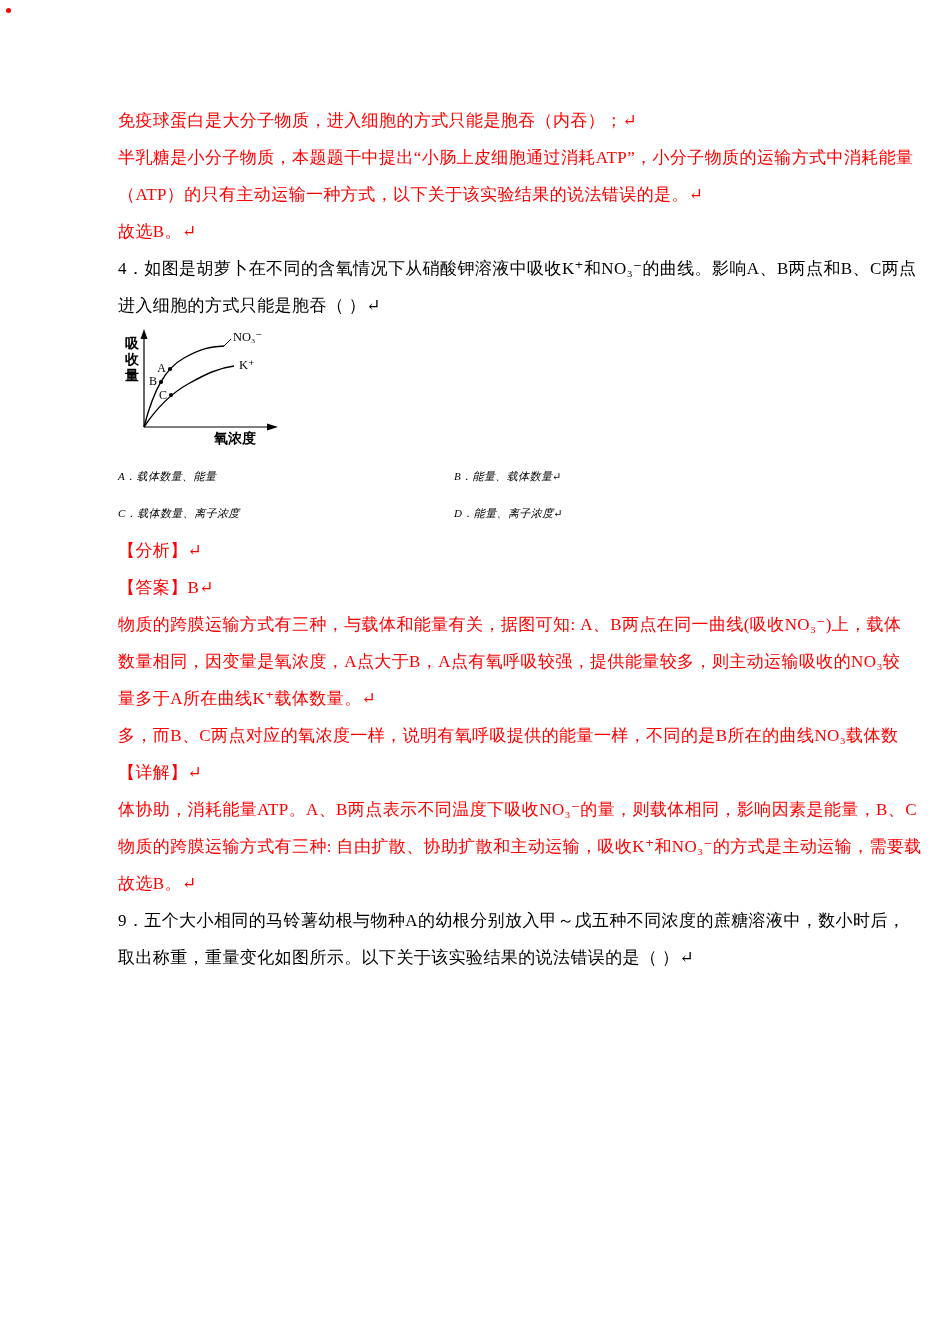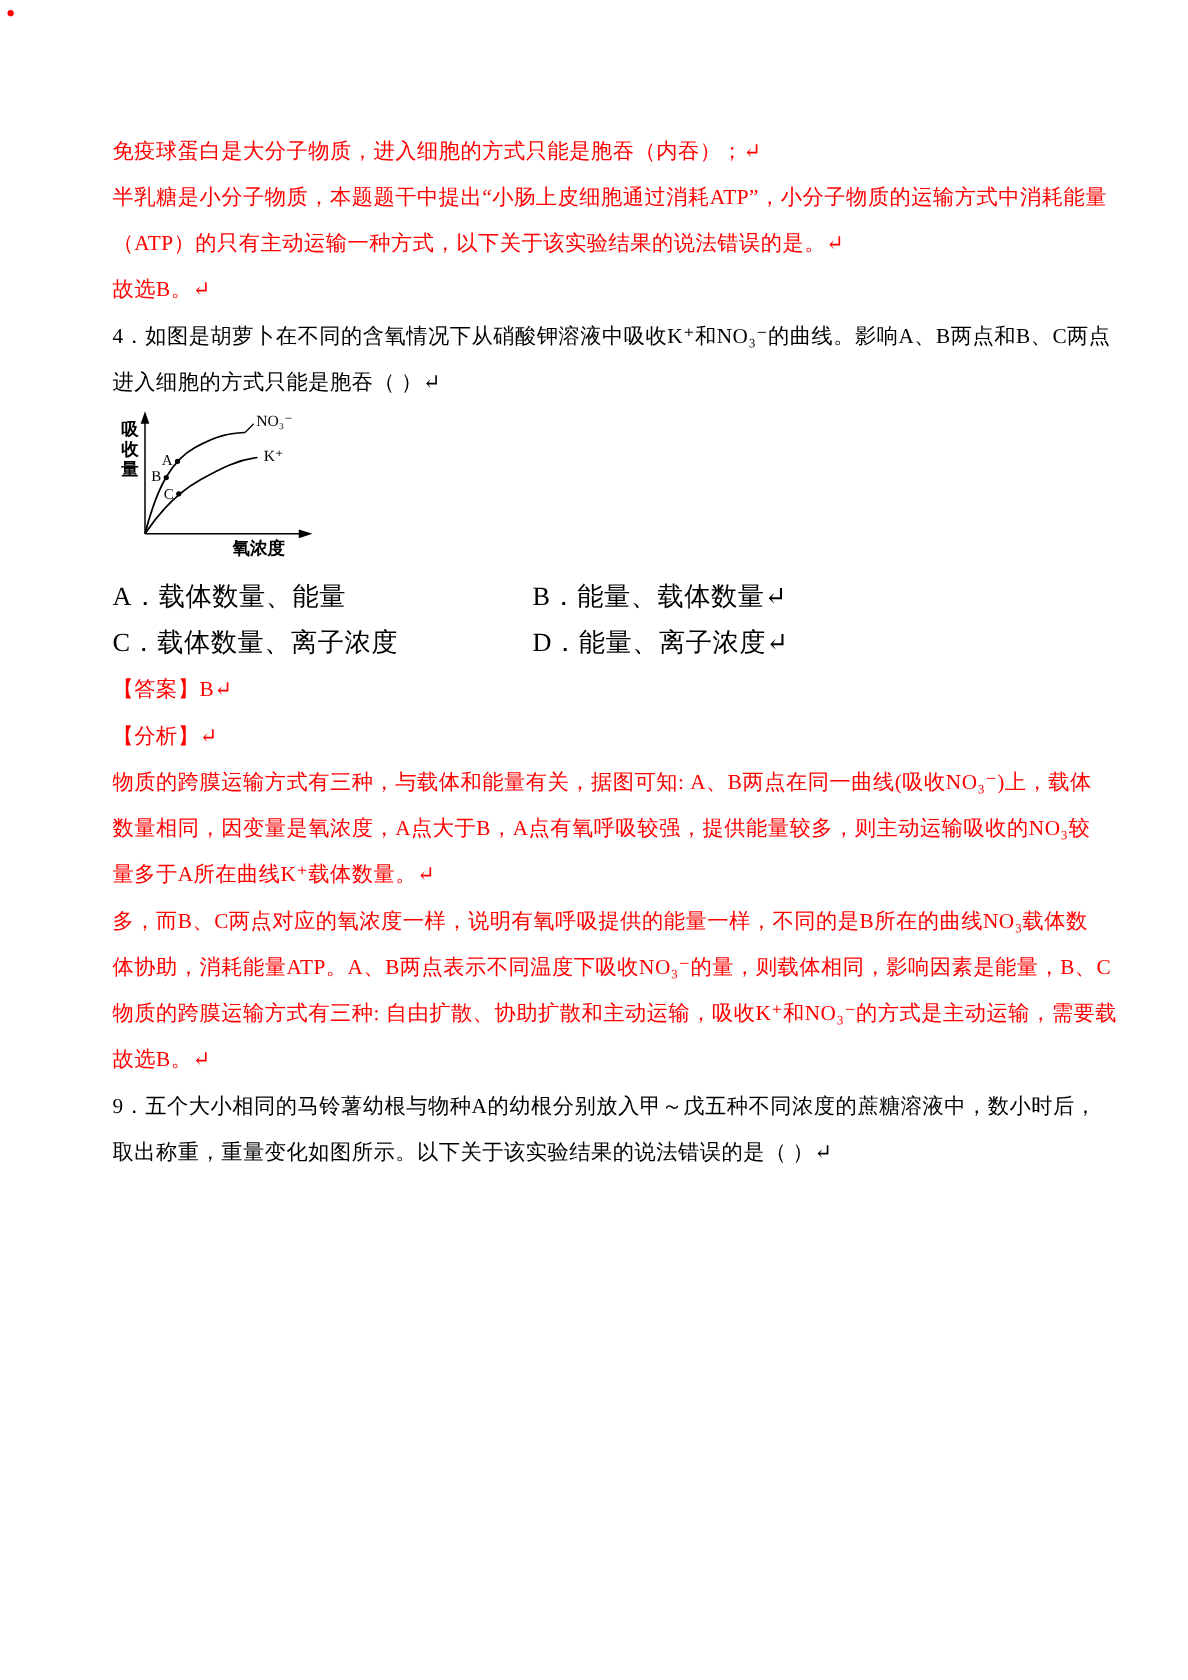--- a/index.html
+++ b/index.html
@@ -10,40 +10,41 @@
   body {
     width: 950px;
     height: 1344px;
     overflow: hidden;
     position: relative;
   }
   .page {
     box-sizing: border-box;
     width: 950px;
     height: 1344px;
-    padding: 102px 80px 0 90px;
+    padding: 102px 80px 0 118px;
     font-family: "Liberation Serif", "DejaVu Serif", serif;
     color: #000000;
   }
   .line {
     margin: 0;
     line-height: 37px;
     font-size: 17px;
     letter-spacing: 0.4px;
     white-space: nowrap;
   }
   .red {
     color: #ff0000;
   }
   .options-row {
     display: grid;
     grid-template-columns: 336px 1fr;
     line-height: 37px;
-    font-size: 21px;
+    font-size: 11px;
     letter-spacing: 0.4px;
+    font-style: italic;
   }
   .chart-figure {
     margin: 2px 0 6px 0;
     padding: 0;
   }
   .axis, .curve, .tick {
     stroke: #000000;
     fill: none;
   }
   .axis { stroke-width: 1.2; }
@@ -125,26 +126,27 @@
 
   <div class="options-row">
     <span class="option">A．载体数量、能量</span>
     <span class="option">B．能量、载体数量↵</span>
   </div>
   <div class="options-row">
     <span class="option">C．载体数量、离子浓度</span>
     <span class="option">D．能量、离子浓度↵</span>
   </div>
 
+  <p class="line red">【分析】↵</p>
   <p class="line red">【答案】B↵</p>
-  <p class="line red">【分析】↵</p>
   <p class="line red">物质的跨膜运输方式有三种，与载体和能量有关，据图可知: A、B两点在同一曲线(吸收NO₃⁻)上，载体</p>
   <p class="line red">数量相同，因变量是氧浓度，A点大于B，A点有氧呼吸较强，提供能量较多，则主动运输吸收的NO₃较</p>
   <p class="line red">量多于A所在曲线K⁺载体数量。↵</p>
   <p class="line red">多，而B、C两点对应的氧浓度一样，说明有氧呼吸提供的能量一样，不同的是B所在的曲线NO₃载体数</p>
+  <p class="line red">【详解】↵</p>
   <p class="line red">体协助，消耗能量ATP。A、B两点表示不同温度下吸收NO₃⁻的量，则载体相同，影响因素是能量，B、C</p>
   <p class="line red">物质的跨膜运输方式有三种: 自由扩散、协助扩散和主动运输，吸收K⁺和NO₃⁻的方式是主动运输，需要载</p>
   <p class="line red">故选B。↵</p>
 
   <p class="line">9．五个大小相同的马铃薯幼根与物种A的幼根分别放入甲～戊五种不同浓度的蔗糖溶液中，数小时后，</p>
   <p class="line">取出称重，重量变化如图所示。以下关于该实验结果的说法错误的是（  ）↵</p>
 
 </div>
 
 </body></html>

